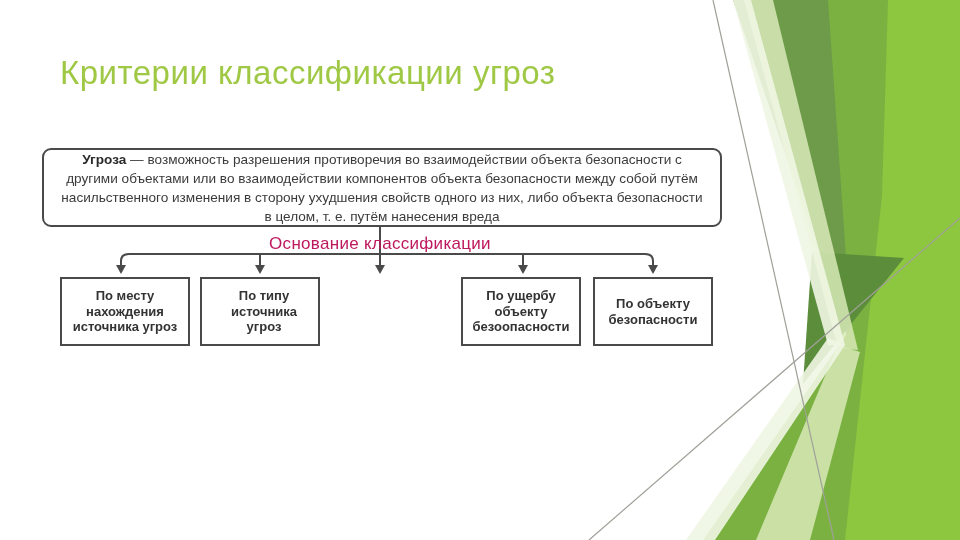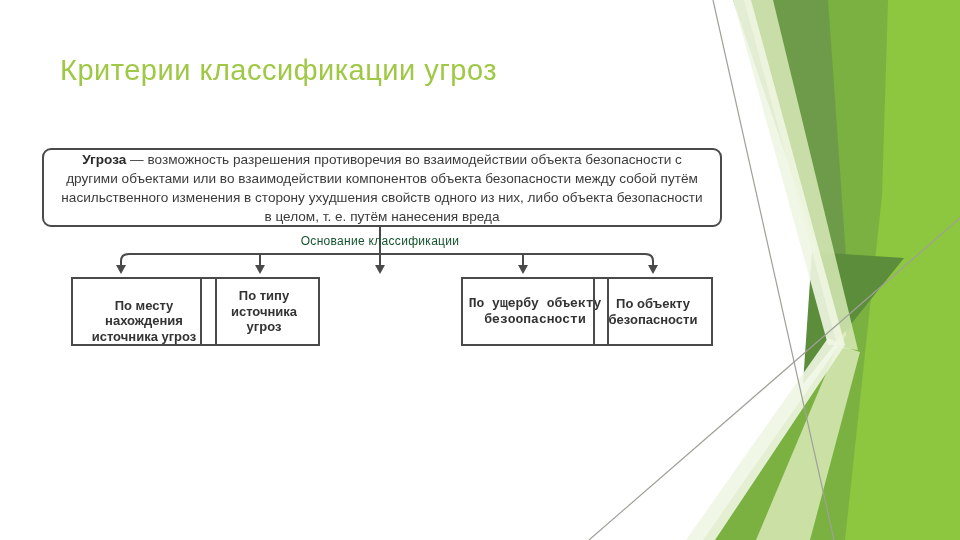--- a/index.html
+++ b/index.html
@@ -9,21 +9,21 @@
     position:relative;
   }
   .slide{position:absolute;inset:0;width:960px;height:540px;background:#ffffff;}
 
   
   .decor{position:absolute;top:0;left:0;width:960px;height:540px;z-index:0;}
 
   
   .title{
     position:absolute;left:60px;top:54px;z-index:2;
-    font-size:29px;letter-spacing:0.5px;color:#9fc845;
+    font-size:33px;letter-spacing:0.5px;color:#9fc845;
     font-weight:400;
   }
 
   
   .def-box{
     position:absolute;left:42px;top:148px;width:680px;height:79px;z-index:2;
     border:2.5px solid #4a4a4a;border-radius:9px;
     box-sizing:border-box;
     display:flex;align-items:center;justify-content:center;
     background:rgba(255,255,255,0.0);
@@ -33,39 +33,39 @@
     padding:0 15px;
   }
   .def-text b{color:#2b2b2b;}
 
   
   .connectors{position:absolute;top:0;left:0;width:960px;height:540px;z-index:1;}
 
   
   .axis-label{
     position:absolute;left:380px;top:234px;transform:translateX(-50%);
-    z-index:2;font-size:12px;color:#14532d;white-space:nowrap;
+    z-index:2;font-size:17px;color:#be185d;white-space:nowrap;
     letter-spacing:0.3px;
   }
 
   
   .cat-box{
     position:absolute;top:277px;height:69px;z-index:2;
     border:2.2px solid #4a4a4a;box-sizing:border-box;
     display:flex;align-items:center;justify-content:center;
     text-align:center;background:rgba(255,255,255,0.0);
   }
   .cat-box .lbl{
     font-size:13px;font-weight:bold;line-height:15.5px;color:#333333;
     padding:0 4px;
   }
-  .cat-1{left:71px;width:146px;align-items:flex-end;}
+  .cat-1{left:60px;width:130px;}
   .cat-2{left:200px;width:120px;padding-left:8px;}
   .cat-3{left:321px;width:118px;}
-  .cat-4{left:461px;width:148px;font-family:Liberation Mono, monospace;}
+  .cat-4{left:461px;width:120px;}
   .cat-5{left:593px;width:120px;}
 </style>
 </head>
 <body>
 
 <div class="slide">
 
   <svg class="decor" viewBox="0 0 960 540" xmlns="http://www.w3.org/2000/svg">
     <polygon points="733,0 878,0 850,345" fill="#6d9b49"></polygon>
     <polygon points="828,0 960,0 960,540 703,540 851,328" fill="#7ab140"></polygon>

